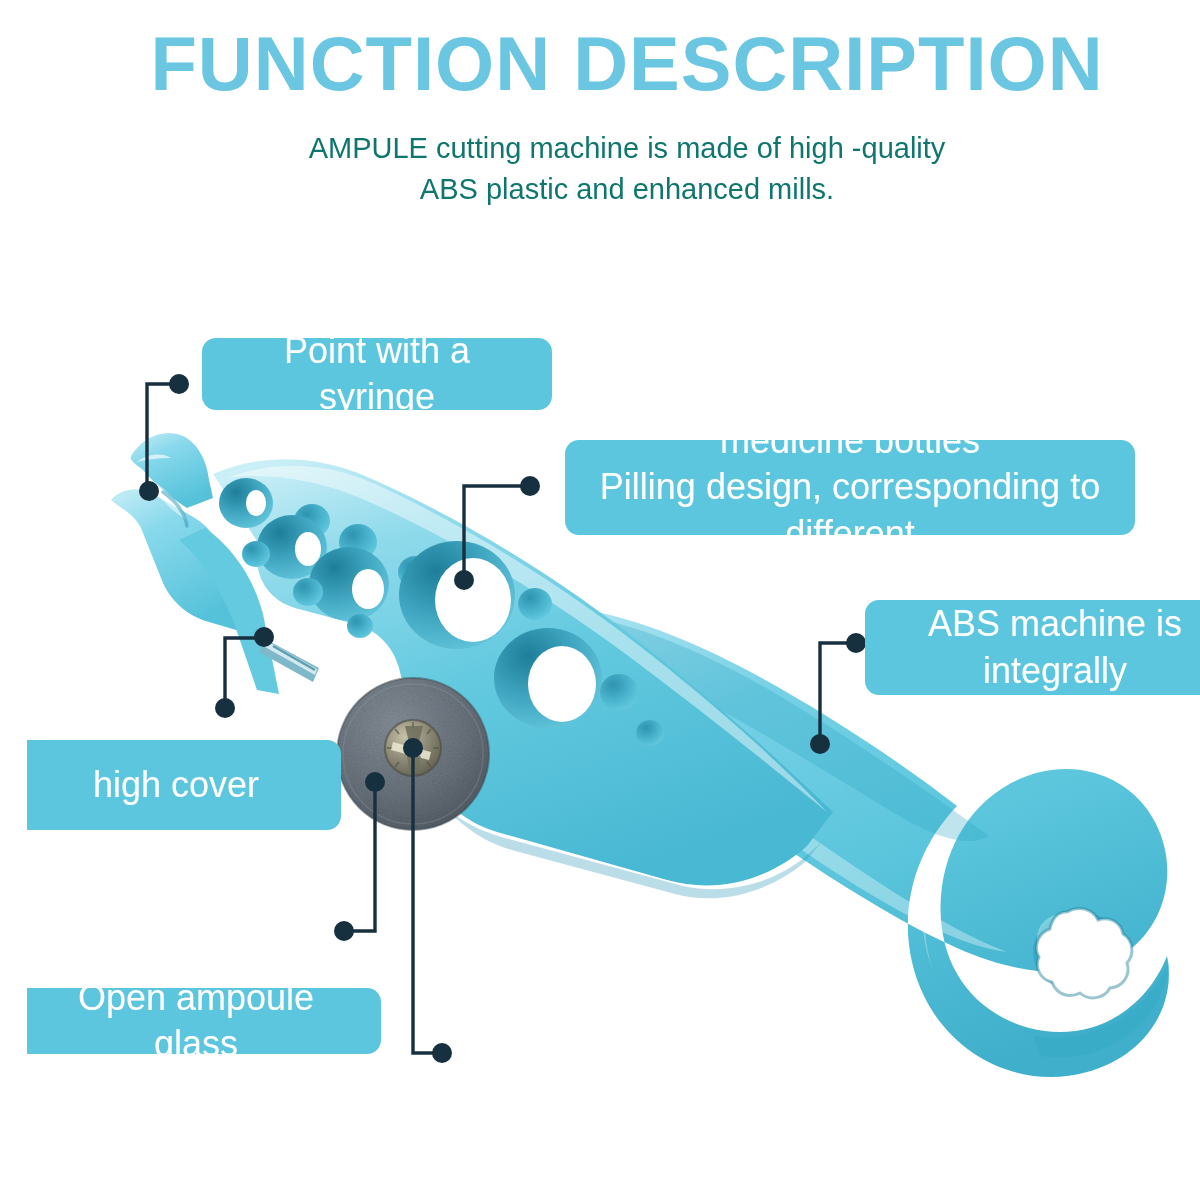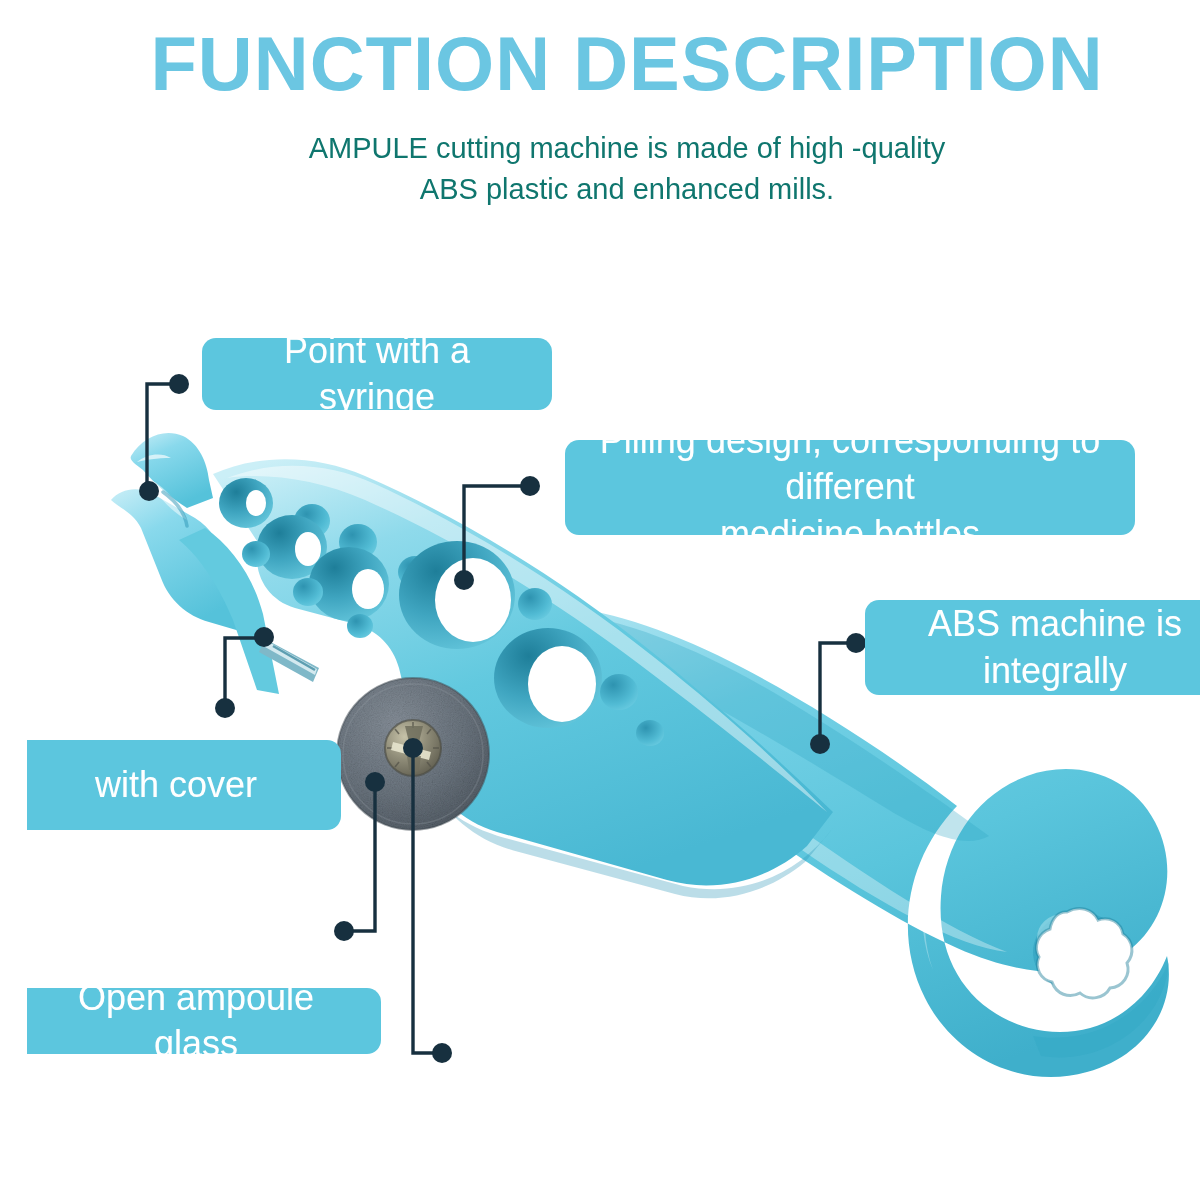--- a/index.html
+++ b/index.html
@@ -453,30 +453,30 @@
       <circle cx="415" cy="1053" r="10"></circle>
       <circle cx="386" cy="748" r="10"></circle>
     </g>
   </svg>
 
   <div class="callout" style="left:175px; top:338px; width:350px; height:72px;">
     <span>Point with a syringe</span>
   </div>
 
   <div class="callout" style="left:538px; top:440px; width:570px; height:95px; flex-direction:column;">
+    <span>medicine bottles</span>
     <span>Pilling design, corresponding to different</span>
-    <span>medicine bottles</span>
   </div>
 
   <div class="callout" style="left:838px; top:600px; width:380px; height:95px; flex-direction:column;">
     <span>ABS machine is integrally</span>
   </div>
 
   <div class="callout" style="left:-16px; top:740px; width:330px; height:90px; flex-direction:column;">
-    <span>with cover</span>
+    <span>high cover</span>
   </div>
 
   <div class="callout" style="left:-16px; top:988px; width:370px; height:66px;">
     <span>Open ampoule glass</span>
   </div>
 
 
 </div>
 
 </body></html>

